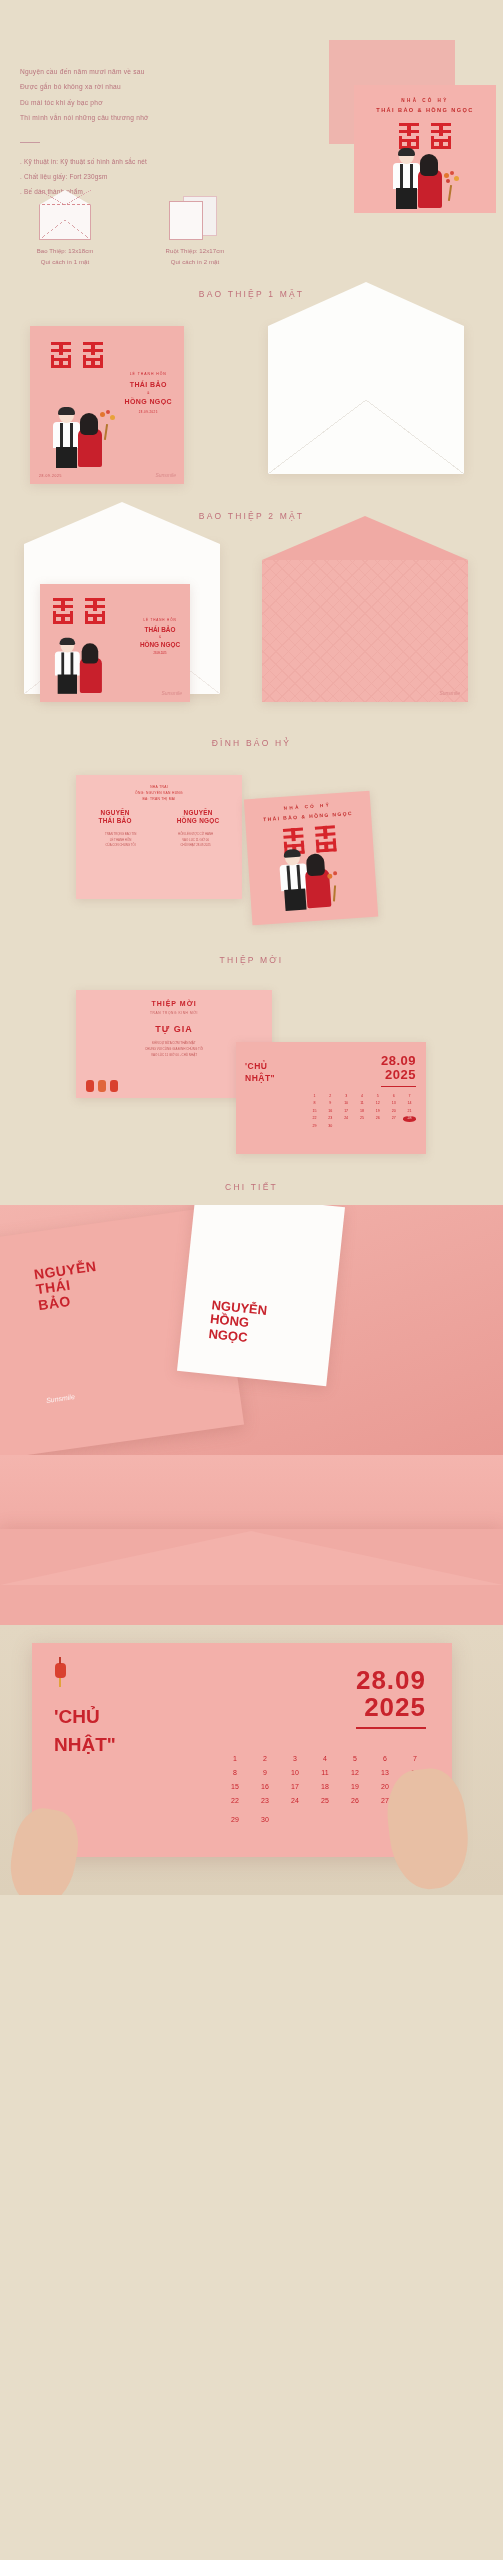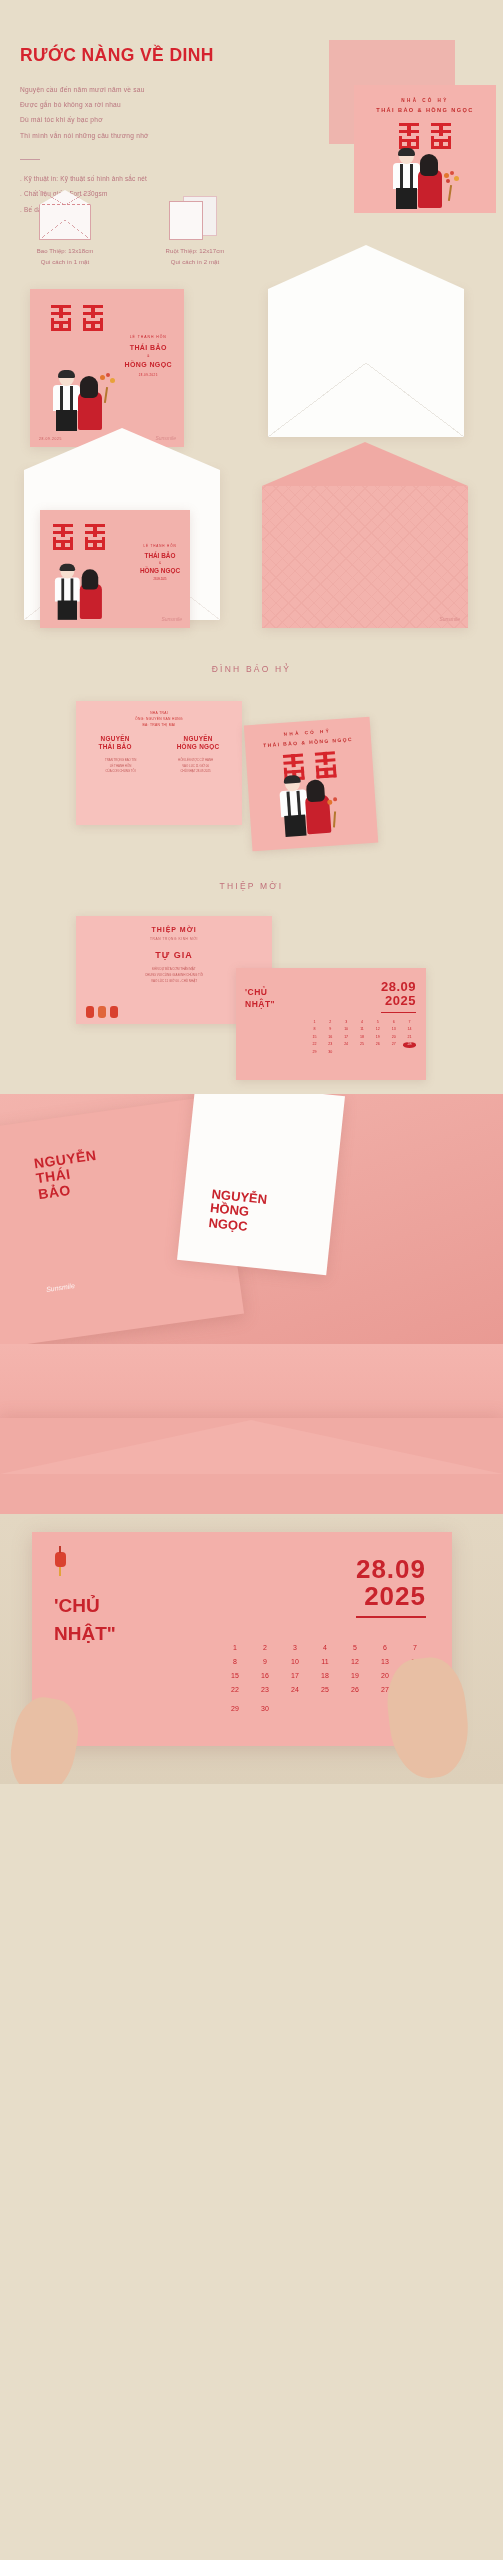--- a/index.html
+++ b/index.html
@@ -152,21 +152,20 @@
   .logo-script { font-style:italic; color:#ffffff; opacity:.85; font-size:7px; }
 
   .hand { position:absolute; background:#e8bfa4; border-radius:40% 40% 46% 46%; }
 </style>
 </head>
 <body>
 
 <div class="page">
 
   <div class="sec header">
-    <div class="title">RƯỚC NÀNG VỀ DINH</div>
 
     <div class="poem">
       <div>Nguyện cầu đến năm mươi năm về sau</div>
       <div>Được gắn bó không xa rời nhau</div>
       <div>Dù mái tóc khi ấy bạc phơ</div>
       <div>Thì mình vẫn nói những câu thương nhớ</div>
     </div>
 
     <div class="rule"></div>
 
@@ -252,20 +251,21 @@
             <div class="bq-f" style="left:2px;top:2px;width:5px;height:5px;background:#e2762f"></div>
             <div class="bq-f" style="left:8px;top:0px;width:4px;height:4px;background:#d94f3d"></div>
             <div class="bq-f" style="left:12px;top:5px;width:5px;height:5px;background:#e8a23a"></div>
             <div class="bq-f" style="left:4px;top:8px;width:4px;height:4px;background:#cf4236"></div>
           </div>
         </div>
       </div>
     </div>
   </div>
 
+  <div class="divider-label">BAO THIỆP 1 MẶT</div>
 
   <div class="show" style="height:185px">
     <div class="env-big" style="left:30px;top:14px;width:154px;height:158px">
       <div style="position:absolute;left:14px;top:14px;width:126px;">
         <div class="dbl-xi" style="margin:0 0 0 4px">
           <div class="xi l">
               <i></i>
               <i></i>
               <i></i>
               <i></i>
@@ -321,20 +321,21 @@
     <div class="env-white" style="left:268px;top:14px;width:196px;height:148px">
       <div style="position:absolute;left:0;top:0;width:100%;height:100%;
         background:
           linear-gradient(to bottom right, transparent 49.6%, #e9e6e0 49.6%, #e9e6e0 50.3%, transparent 50.3%),
           linear-gradient(to bottom left, transparent 49.6%, #e9e6e0 49.6%, #e9e6e0 50.3%, transparent 50.3%);
         background-size:98px 74px,98px 74px;background-position:0 74px,98px 74px;background-repeat:no-repeat;"></div>
       <div style="position:absolute;left:0;top:-44px;width:0;height:0;border-left:98px solid transparent;border-right:98px solid transparent;border-bottom:44px solid #fdfdfb;"></div>
     </div>
   </div>
 
+  <div class="divider-label">BAO THIỆP 2 MẶT</div>
 
   <div class="show" style="height:190px">
     <div class="env-white" style="left:24px;top:10px;width:196px;height:150px;background:#fdfcfa">
       <div style="position:absolute;left:0;top:0;width:100%;height:100%;
         background:
           linear-gradient(to bottom right, transparent 49.6%, #efeae6 49.6%, #efeae6 50.3%, transparent 50.3%),
           linear-gradient(to bottom left, transparent 49.6%, #efeae6 49.6%, #efeae6 50.3%, transparent 50.3%);
         background-size:98px 76px,98px 76px;background-position:0 74px,98px 74px;background-repeat:no-repeat;"></div>
       <div style="position:absolute;left:0;top:-42px;width:0;height:0;border-left:98px solid transparent;border-right:98px solid transparent;border-bottom:42px solid #fdfcfa;"></div>
     </div>
@@ -540,20 +541,21 @@
         <span>25</span>
         <span>26</span>
         <span>27</span>
         <span class="hl">28</span>
         <span>29</span>
         <span>30</span>
       </div>
     </div>
   </div>
 
+  <div class="divider-label">CHI TIẾT</div>
 
   <div class="photo" style="height:250px;background:#f0aaa4">
     <div class="ph-bg" style="background:linear-gradient(160deg,#f3b4ad 0%,#eda69f 55%,#e99a93 100%)"></div>
     <div style="position:absolute;left:-20px;top:18px;width:250px;height:220px;background:#f2aea7;transform:rotate(-8deg);box-shadow:0 4px 16px rgba(160,90,85,.25)"></div>
     <div style="position:absolute;left:186px;top:-6px;width:150px;height:180px;background:#fdfcfa;transform:rotate(6deg);box-shadow:0 3px 14px rgba(160,90,85,.22)"></div>
 
     <div style="position:absolute;left:36px;top:58px;transform:rotate(-8deg)">
       <div style="font-size:14px;font-weight:bold;color:#c8232c;line-height:1.1;letter-spacing:.5px">NGUYỄN</div>
       <div style="font-size:14px;font-weight:bold;color:#c8232c;line-height:1.1;letter-spacing:.5px">THÁI</div>
       <div style="font-size:14px;font-weight:bold;color:#c8232c;line-height:1.1;letter-spacing:.5px">BẢO</div>

